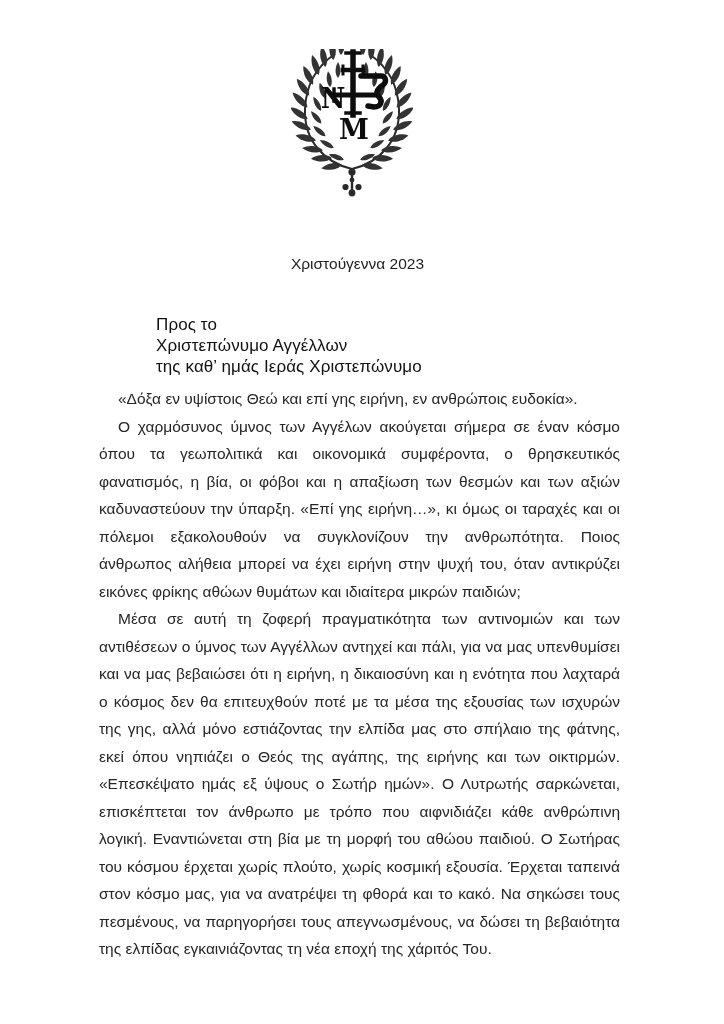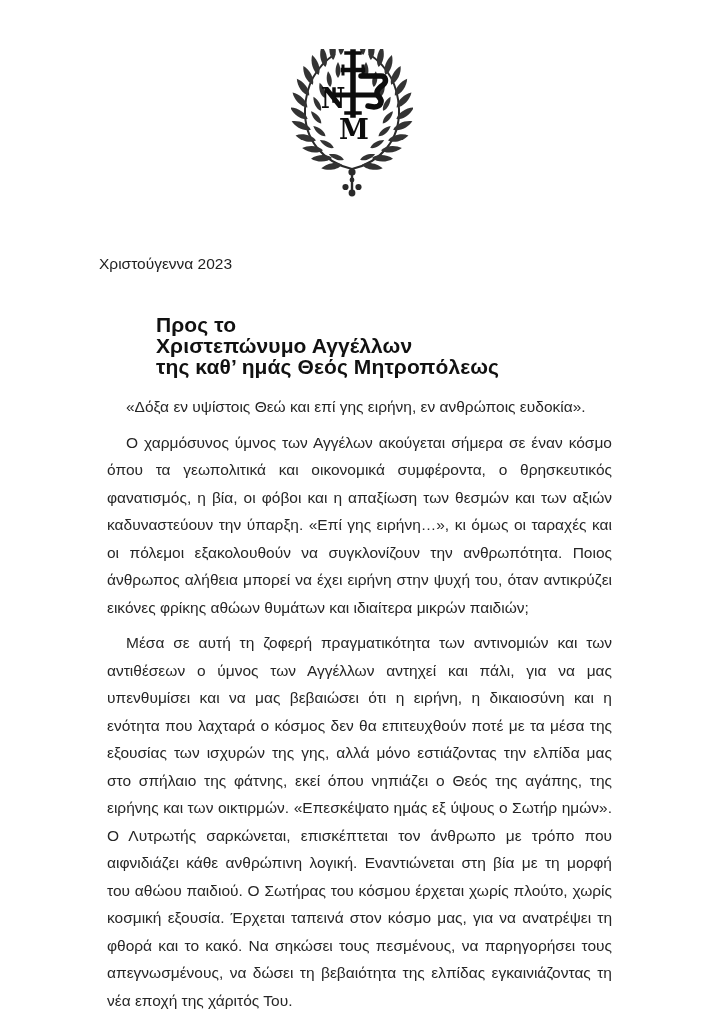--- a/index.html
+++ b/index.html
@@ -11,32 +11,32 @@
     overflow:hidden;
   }
   .page{
     position:absolute;inset:0;background:#fff;
   }
   .logo{
     position:absolute;left:291px;top:49px;width:122px;height:152px;
   }
   .date-line{
     position:absolute;left:99px;top:254px;width:517px;
-    text-align:left;font-size:15.5px;line-height:20px;color:#1f1f1f;
+    text-align:center;font-size:15.5px;line-height:20px;color:#1f1f1f;
   }
   .address{
     position:absolute;left:156px;top:314px;
-    font-weight:bold;font-size:21px;line-height:21px;color:#111;
+    font-weight:normal;font-size:17px;line-height:21px;color:#111;
     letter-spacing:0.1px;
   }
   .body-text{
     position:absolute;left:99px;top:385px;width:521px;
     font-size:15.5px;line-height:27.5px;text-align:justify;color:#262626;
   }
-  .body-text p{margin:8px;text-indent:19px;}
+  .body-text p{margin:0;text-indent:19px;}
   svg text{font-family:"DejaVu Serif","Liberation Serif",serif;font-weight:bold;fill:#0d0d0d;}
 </style>
 </head>
 <body>
 
 <div class="page">
 
   <div class="logo">
     <svg viewBox="0 0 122 152" width="122" height="152" xmlns="http://www.w3.org/2000/svg">
       <defs>
@@ -118,21 +118,21 @@
         <circle cx="61" cy="144" r="3.4"></circle>
       </g>
     </svg>
   </div>
 
   <div class="date-line">Χριστούγεννα 2023</div>
 
   <div class="address">
     <div>Προς το</div>
     <div>Χριστεπώνυμο Αγγέλλων</div>
-    <div>της καθ’ ημάς Θεός Μητροπόλεως</div>
+    <div>της καθ’ ημάς Ιεράς Χριστεπώνυμο</div>
   </div>
 
   <div class="body-text">
     <p>«Δόξα εν υψίστοις Θεώ και επί γης ειρήνη, εν ανθρώποις ευδοκία».</p>
     <p>Ο χαρμόσυνος ύμνος των Αγγέλων ακούγεται σήμερα σε έναν κόσμο όπου τα γεωπολιτικά και οικονομικά συμφέροντα, ο θρησκευτικός φανατισμός, η βία, οι φόβοι και η απαξίωση των θεσμών και των αξιών καδυναστεύουν την ύπαρξη. «Επί γης ειρήνη…», κι όμως οι ταραχές και οι πόλεμοι εξακολουθούν να συγκλονίζουν την ανθρωπότητα. Ποιος άνθρωπος αλήθεια μπορεί να έχει ειρήνη στην ψυχή του, όταν αντικρύζει εικόνες φρίκης αθώων θυμάτων και ιδιαίτερα μικρών παιδιών;</p>
     <p>Μέσα σε αυτή τη ζοφερή πραγματικότητα των αντινομιών και των αντιθέσεων ο ύμνος των Αγγέλλων αντηχεί και πάλι, για να μας υπενθυμίσει και να μας βεβαιώσει ότι η ειρήνη, η δικαιοσύνη και η ενότητα που λαχταρά ο κόσμος δεν θα επιτευχθούν ποτέ με τα μέσα της εξουσίας των ισχυρών της γης, αλλά μόνο εστιάζοντας την ελπίδα μας στο σπήλαιο της φάτνης, εκεί όπου νηπιάζει ο Θεός της αγάπης, της ειρήνης και των οικτιρμών. «Επεσκέψατο ημάς εξ ύψους ο Σωτήρ ημών». Ο Λυτρωτής σαρκώνεται, επισκέπτεται τον άνθρωπο με τρόπο που αιφνιδιάζει κάθε ανθρώπινη λογική. Εναντιώνεται στη βία με τη μορφή του αθώου παιδιού. Ο Σωτήρας του κόσμου έρχεται χωρίς πλούτο, χωρίς κοσμική εξουσία. Έρχεται ταπεινά στον κόσμο μας, για να ανατρέψει τη φθορά και το κακό. Να σηκώσει τους πεσμένους, να παρηγορήσει τους απεγνωσμένους, να δώσει τη βεβαιότητα της ελπίδας εγκαινιάζοντας τη νέα εποχή της χάριτός Του.</p>
   </div>
 
 </div>
 

